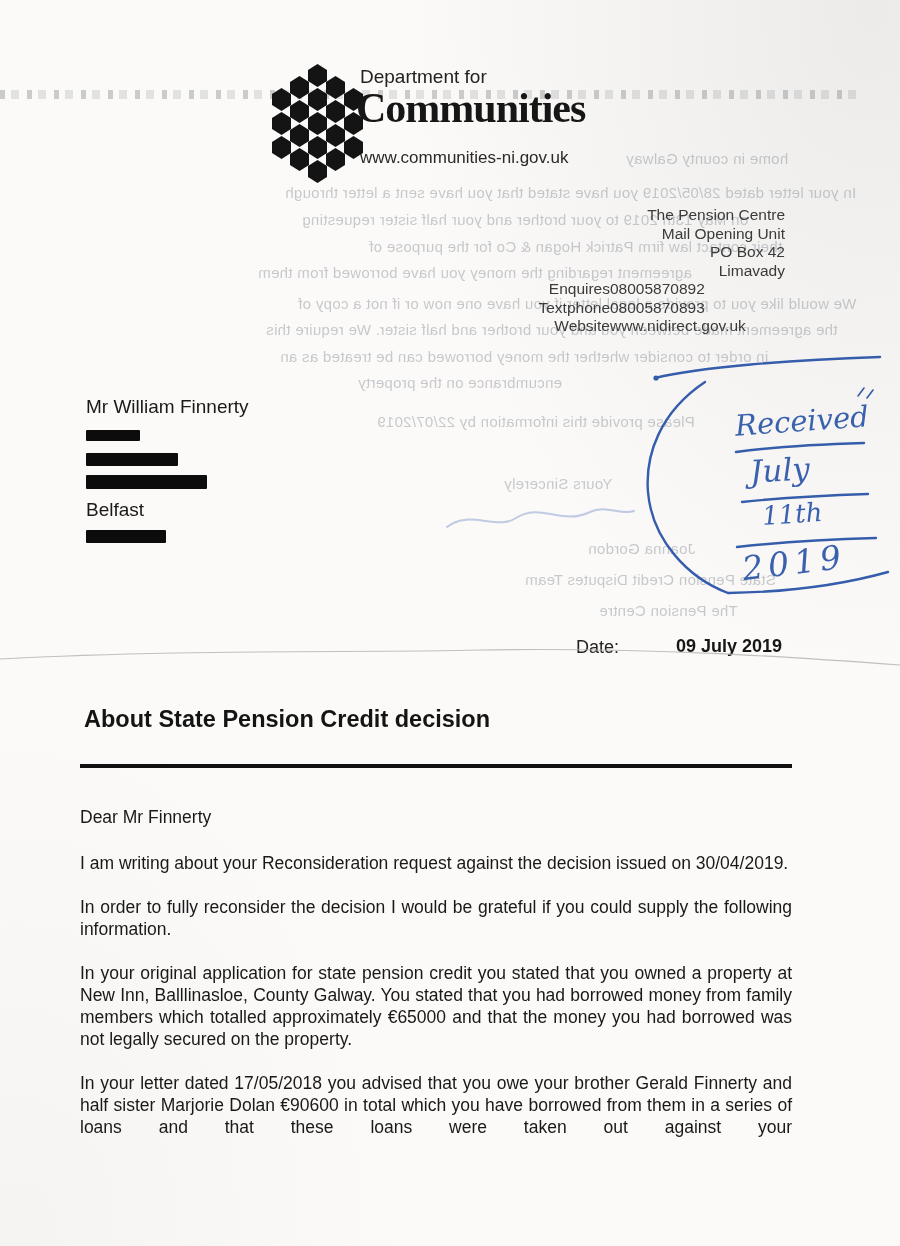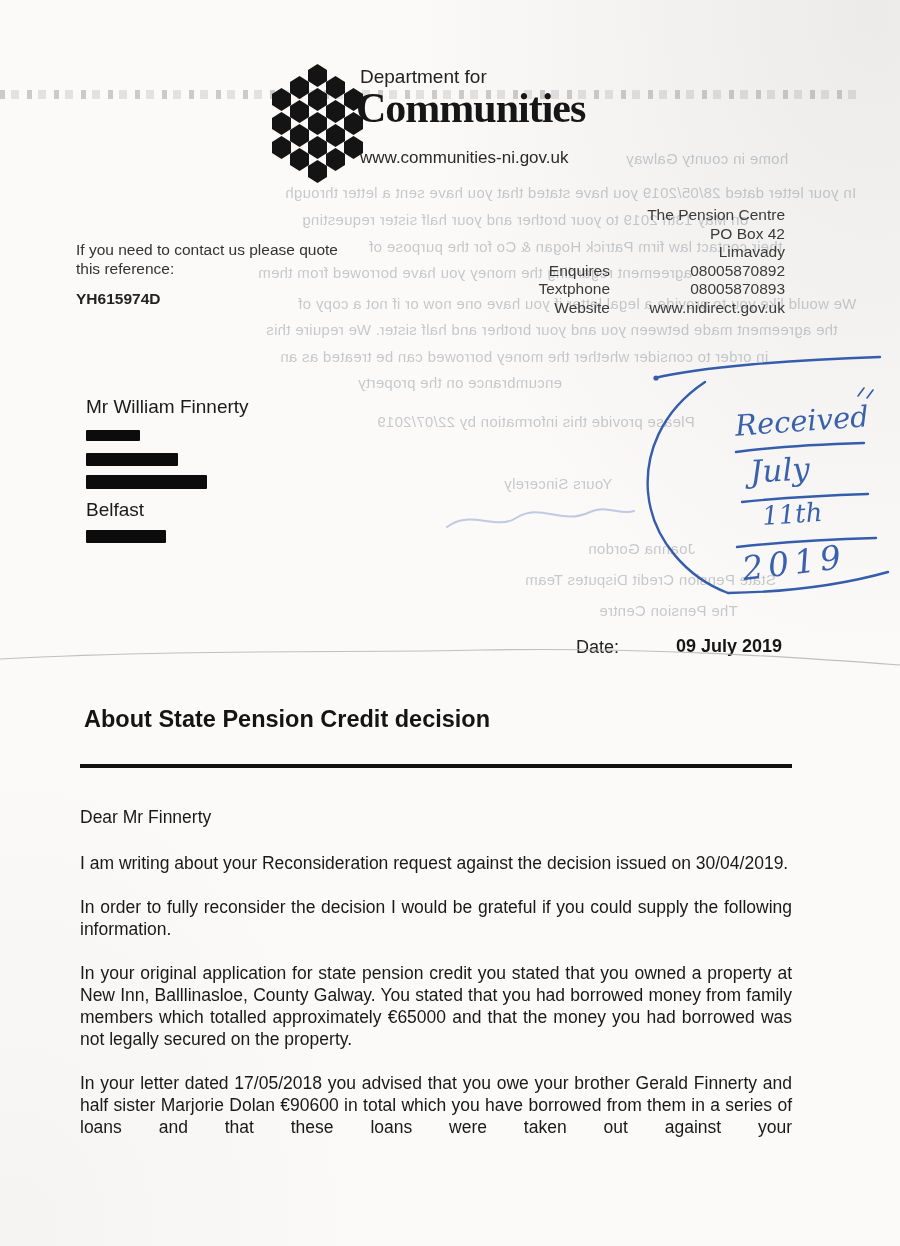--- a/index.html
+++ b/index.html
@@ -40,21 +40,21 @@
              font-weight:700;font-size:42px;letter-spacing:-1px;color:#161616;z-index:5;}
   .lh-web{position:absolute;left:360px;top:148px;font-size:17px;color:#2a2a2a;z-index:5;}
   
   .ref-block{position:absolute;left:76px;top:240px;font-size:15.5px;line-height:19px;color:#333;z-index:5;}
   .ref-num{margin-top:11px;font-weight:700;color:#222;}
   
   .sender{position:absolute;top:206px;right:115px;text-align:right;font-size:15.5px;
           line-height:18.5px;color:#3a3a3a;z-index:5;}
   .contact-row{display:flex;justify-content:flex-end;}
   .contact-row .lbl{width:120px;text-align:right;}
-  .contact-row .val{width:175px;text-align:right;}
+  .contact-row .val{width:175px;text-align:left;}
   
   .recipient{position:absolute;left:86px;top:396px;z-index:5;}
   .recipient .name,.recipient .city{font-size:19px;color:#1a1a1a;}
   .redact{background:#0c0c0c;border-radius:1px;}
   .r1{width:54px;height:11px;margin-top:12px;}
   .r2{width:92px;height:13px;margin-top:12px;}
   .r3{width:121px;height:14px;margin-top:9px;}
   .recipient .city{margin-top:10px;}
   .r4{width:80px;height:13px;margin-top:9px;}
   
@@ -120,28 +120,24 @@
       <div class="hex" style="left: 54px; top: 60px;"></div>
       <div class="hex" style="left: 54px; top: 84px;"></div>
       <div class="hex" style="left: 72px; top: 24px;"></div>
       <div class="hex" style="left: 72px; top: 48px;"></div>
       <div class="hex" style="left: 72px; top: 72px;"></div>
     </div>
   <div class="dept-prefix">Department for</div>
   <div class="dept-name">Communities</div>
   <div class="lh-web">www.communities-ni.gov.uk</div>
 
-  <div class="ref-block">
-    <div>If you need to contact us please quote</div>
-    <div>this reference:</div>
-    <div class="ref-num">YH615974D</div>
-  </div>
 
   <div class="sender">
     <div>The Pension Centre</div>
+    <div>Mail Opening Unit</div>
     <div>PO Box 42</div>
     <div>Limavady</div>
     <div class="contact-row">
       <div class="lbl">Enquires</div>
       <div class="val">08005870892</div>
     </div>
     <div class="contact-row">
       <div class="lbl">Textphone</div>
       <div class="val">08005870893</div>
     </div>

